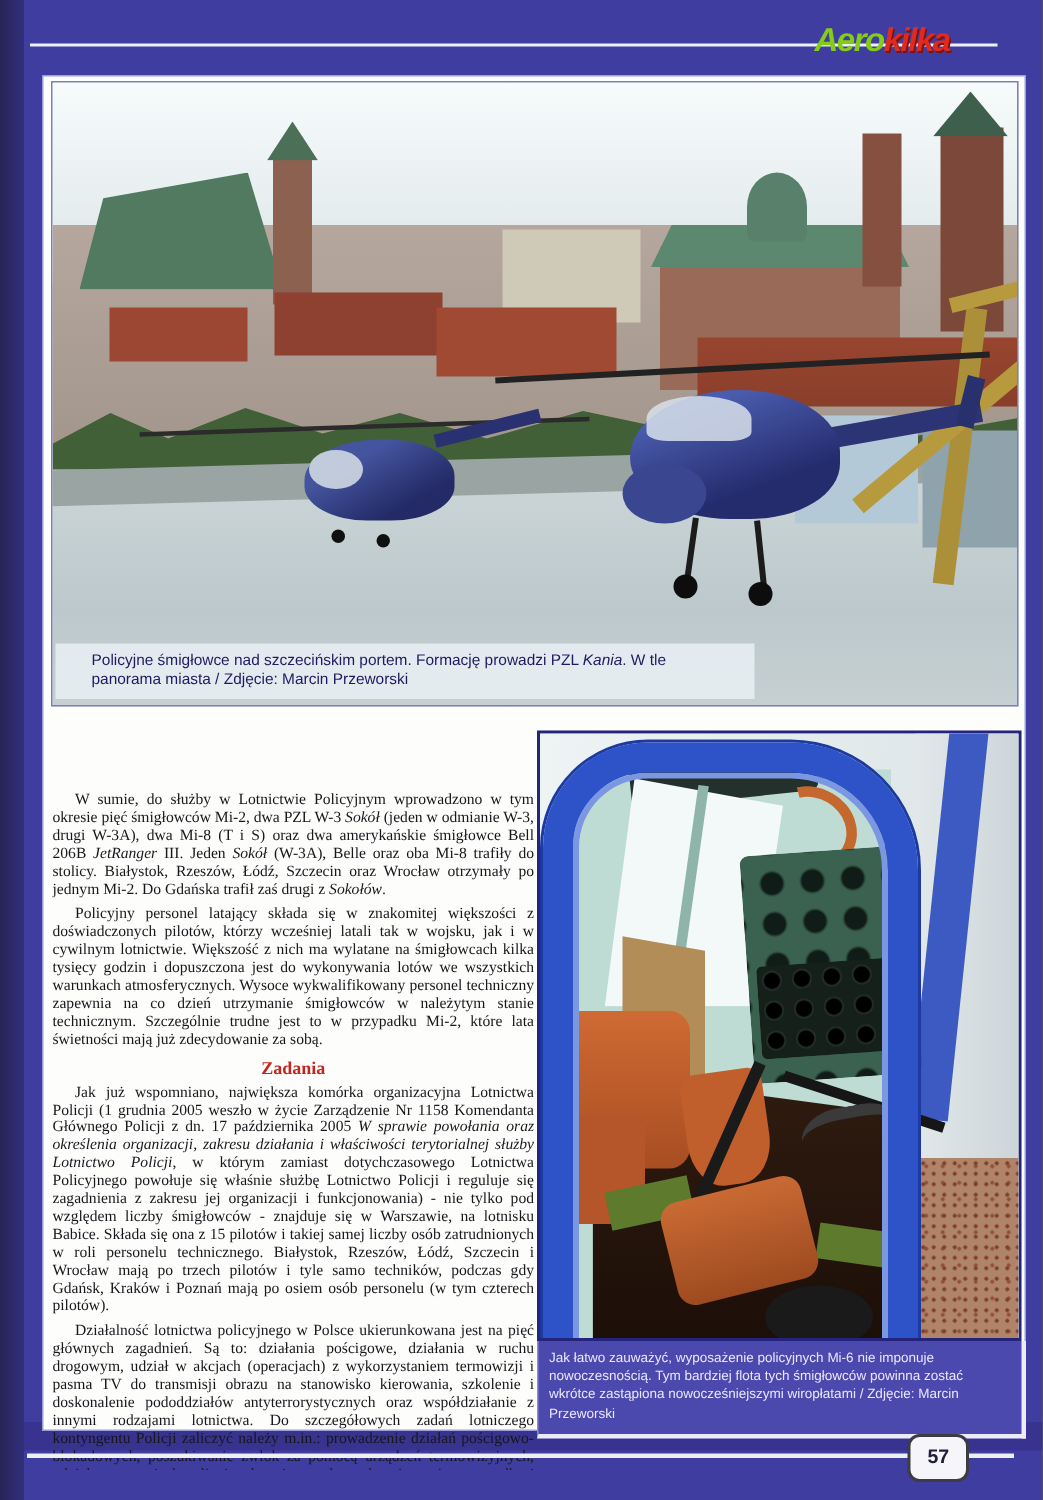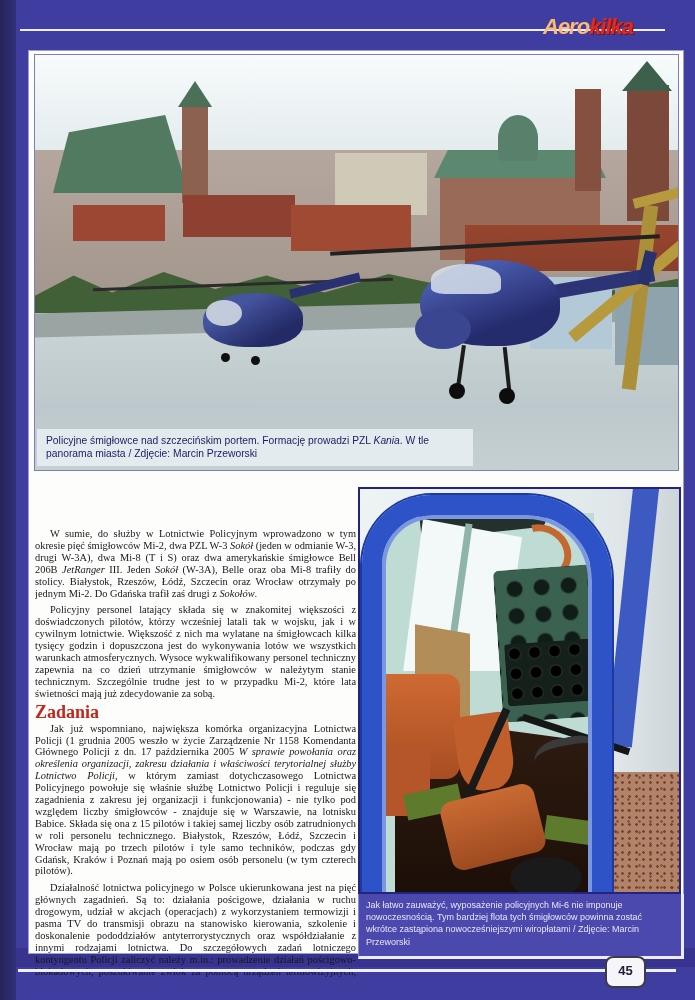--- a/index.html
+++ b/index.html
@@ -5,21 +5,21 @@
   html,body{margin:0;padding:0;background:#222;}
   .page{position:relative;width:695px;height:1000px;background:#403da0;overflow:hidden;
         font-family:"Liberation Sans",sans-serif;}
   .abs{position:absolute;}
 
   
   .spine{left:0;top:0;width:16px;height:1000px;background:linear-gradient(90deg,#262457,#32307c);}
   .bottom-shade{left:16px;top:948px;width:679px;height:19px;background:#37338f;}
   .top-rule{left:20px;top:29px;width:645px;height:2px;background:#eef0f8;}
   .logo{left:543px;top:14px;font-style:italic;font-weight:bold;font-size:22px;letter-spacing:-1px;}
-  .logo .w{color:#fdba74;}
+  .logo .w{color:#84cc16;}
   .logo .r{color:#e02a1e;text-shadow:1px 1px 0 #7a1410;}
   .bottom-rule{left:18px;top:969px;width:658px;height:3px;background:#eef0f8;}
   .page-badge{left:605px;top:956px;width:37px;height:28px;background:#f6f6fa;border:2px solid #3c3c46;
               border-radius:8px;color:#20203a;font-weight:bold;font-size:13px;line-height:26px;text-align:center;}
 
   
   .panel{left:28px;top:50px;width:654px;height:902px;background:#fdfdfc;border:1px solid #9aa0d6;}
 
   
   .main-photo{left:5px;top:3px;width:643px;height:415px;border:1px solid #7d7dc0;overflow:hidden;background:#cfd8da;}
@@ -58,32 +58,32 @@
   .mp-h2-rotor{left:295px;top:188px;width:330px;height:4px;background:#222;transform:rotate(-3deg);}
   .mp-h2-body{left:385px;top:205px;width:140px;height:86px;background:linear-gradient(160deg,#4a5cae 20%,#252c6e 70%);border-radius:55% 50% 45% 50%;}
   .mp-h2-canopy{left:396px;top:209px;width:70px;height:30px;background:#d8e0ea;border-radius:50% 50% 20% 20%;opacity:.85;}
   .mp-h2-nose{left:380px;top:254px;width:56px;height:40px;background:#3a4690;border-radius:50%;}
   .mp-h2-tail{left:508px;top:222px;width:112px;height:14px;background:#2c3476;transform:rotate(-10deg);}
   .mp-h2-fin{left:606px;top:196px;width:12px;height:34px;background:#28306e;transform:rotate(14deg);}
   .mp-h2-strut1{left:424px;top:290px;width:4px;height:42px;background:#1c1c1c;transform:rotate(8deg);}
   .mp-h2-strut2{left:470px;top:292px;width:4px;height:44px;background:#1c1c1c;transform:rotate(-6deg);}
   .mp-h2-wheel1{left:414px;top:328px;width:16px;height:16px;background:#0d0d0d;border-radius:50%;}
   .mp-h2-wheel2{left:464px;top:333px;width:16px;height:16px;background:#0d0d0d;border-radius:50%;}
-  .mp-caption{left:2px;bottom:4px;width:418px;padding:5px 9px;background:rgba(233,240,244,.85);
+  .mp-caption{left:2px;bottom:4px;width:418px;padding:5px 24px;background:rgba(233,240,244,.85);
               color:#1c1c60;font-size:10.3px;line-height:13.6px;}
   .mp-caption em{font-style:italic;}
 
   
   .article{left:6px;top:437px;width:321px;height:452px;overflow:hidden;
            font-family:"Liberation Serif",serif;font-size:10.4px;line-height:11.9px;
            color:#17171c;text-align:justify;margin-top:40px;}
   .article p{margin:0 0 5px 0;text-indent:15px;}
   .article em{font-style:italic;}
-  .article h2{margin:7px 0 4px 0;text-align:left;text-indent:0;color:#c4251d;
-              font-size:18px;font-weight:bold;font-family:"Liberation Serif",serif;}
+  .article h2{margin:7px 0 4px 0;text-align:center;text-indent:0;color:#c4251d;
+              font-size:12px;font-weight:bold;font-family:"Liberation Serif",serif;}
 
   
   .cockpit{left:329px;top:436px;width:319px;height:403px;border:2px solid #24247e;overflow:hidden;background:#e3eaec;}
   .cp-bg{left:0;top:0;width:319px;height:403px;background:linear-gradient(100deg,#eef3f4,#e2eaec 55%,#d5dee2);}
   .cp-fuselage{left:250px;top:0;width:69px;height:403px;background:linear-gradient(90deg,#e2e8ea,#ccd5d9);}
   .cp-blueband{left:260px;top:-12px;width:26px;height:270px;background:#3d5ac2;transform:rotate(6deg);}
   .cp-gravel{left:252px;top:283px;width:67px;height:120px;background-color:#b08468;
              background-image:radial-gradient(#7e3f2e 1.2px,transparent 1.5px),radial-gradient(#934f38 1.2px,transparent 1.5px);
              background-size:7px 7px,11px 11px;}
   .cp-interior{left:22px;top:24px;width:212px;height:379px;background:#bfdcd4;}
@@ -209,15 +209,15 @@
       <div class="abs cp-bagbottom"></div>
       <div class="abs cp-tyre"></div>
       <div class="abs cp-doorframe"></div>
     </div>
 
     <div class="abs cockpit-caption">Jak łatwo zauważyć, wyposażenie policyjnych Mi-6 nie imponuje nowoczesnością. Tym bardziej flota tych śmigłowców powinna zostać wkrótce zastąpiona nowocześniejszymi wiropłatami / Zdjęcie: Marcin Przeworski</div>
 
   </div>
 
   <div class="abs bottom-rule"></div>
-  <div class="abs page-badge">45</div>
+  <div class="abs page-badge">57</div>
 
 </div>
 
 </body></html>

